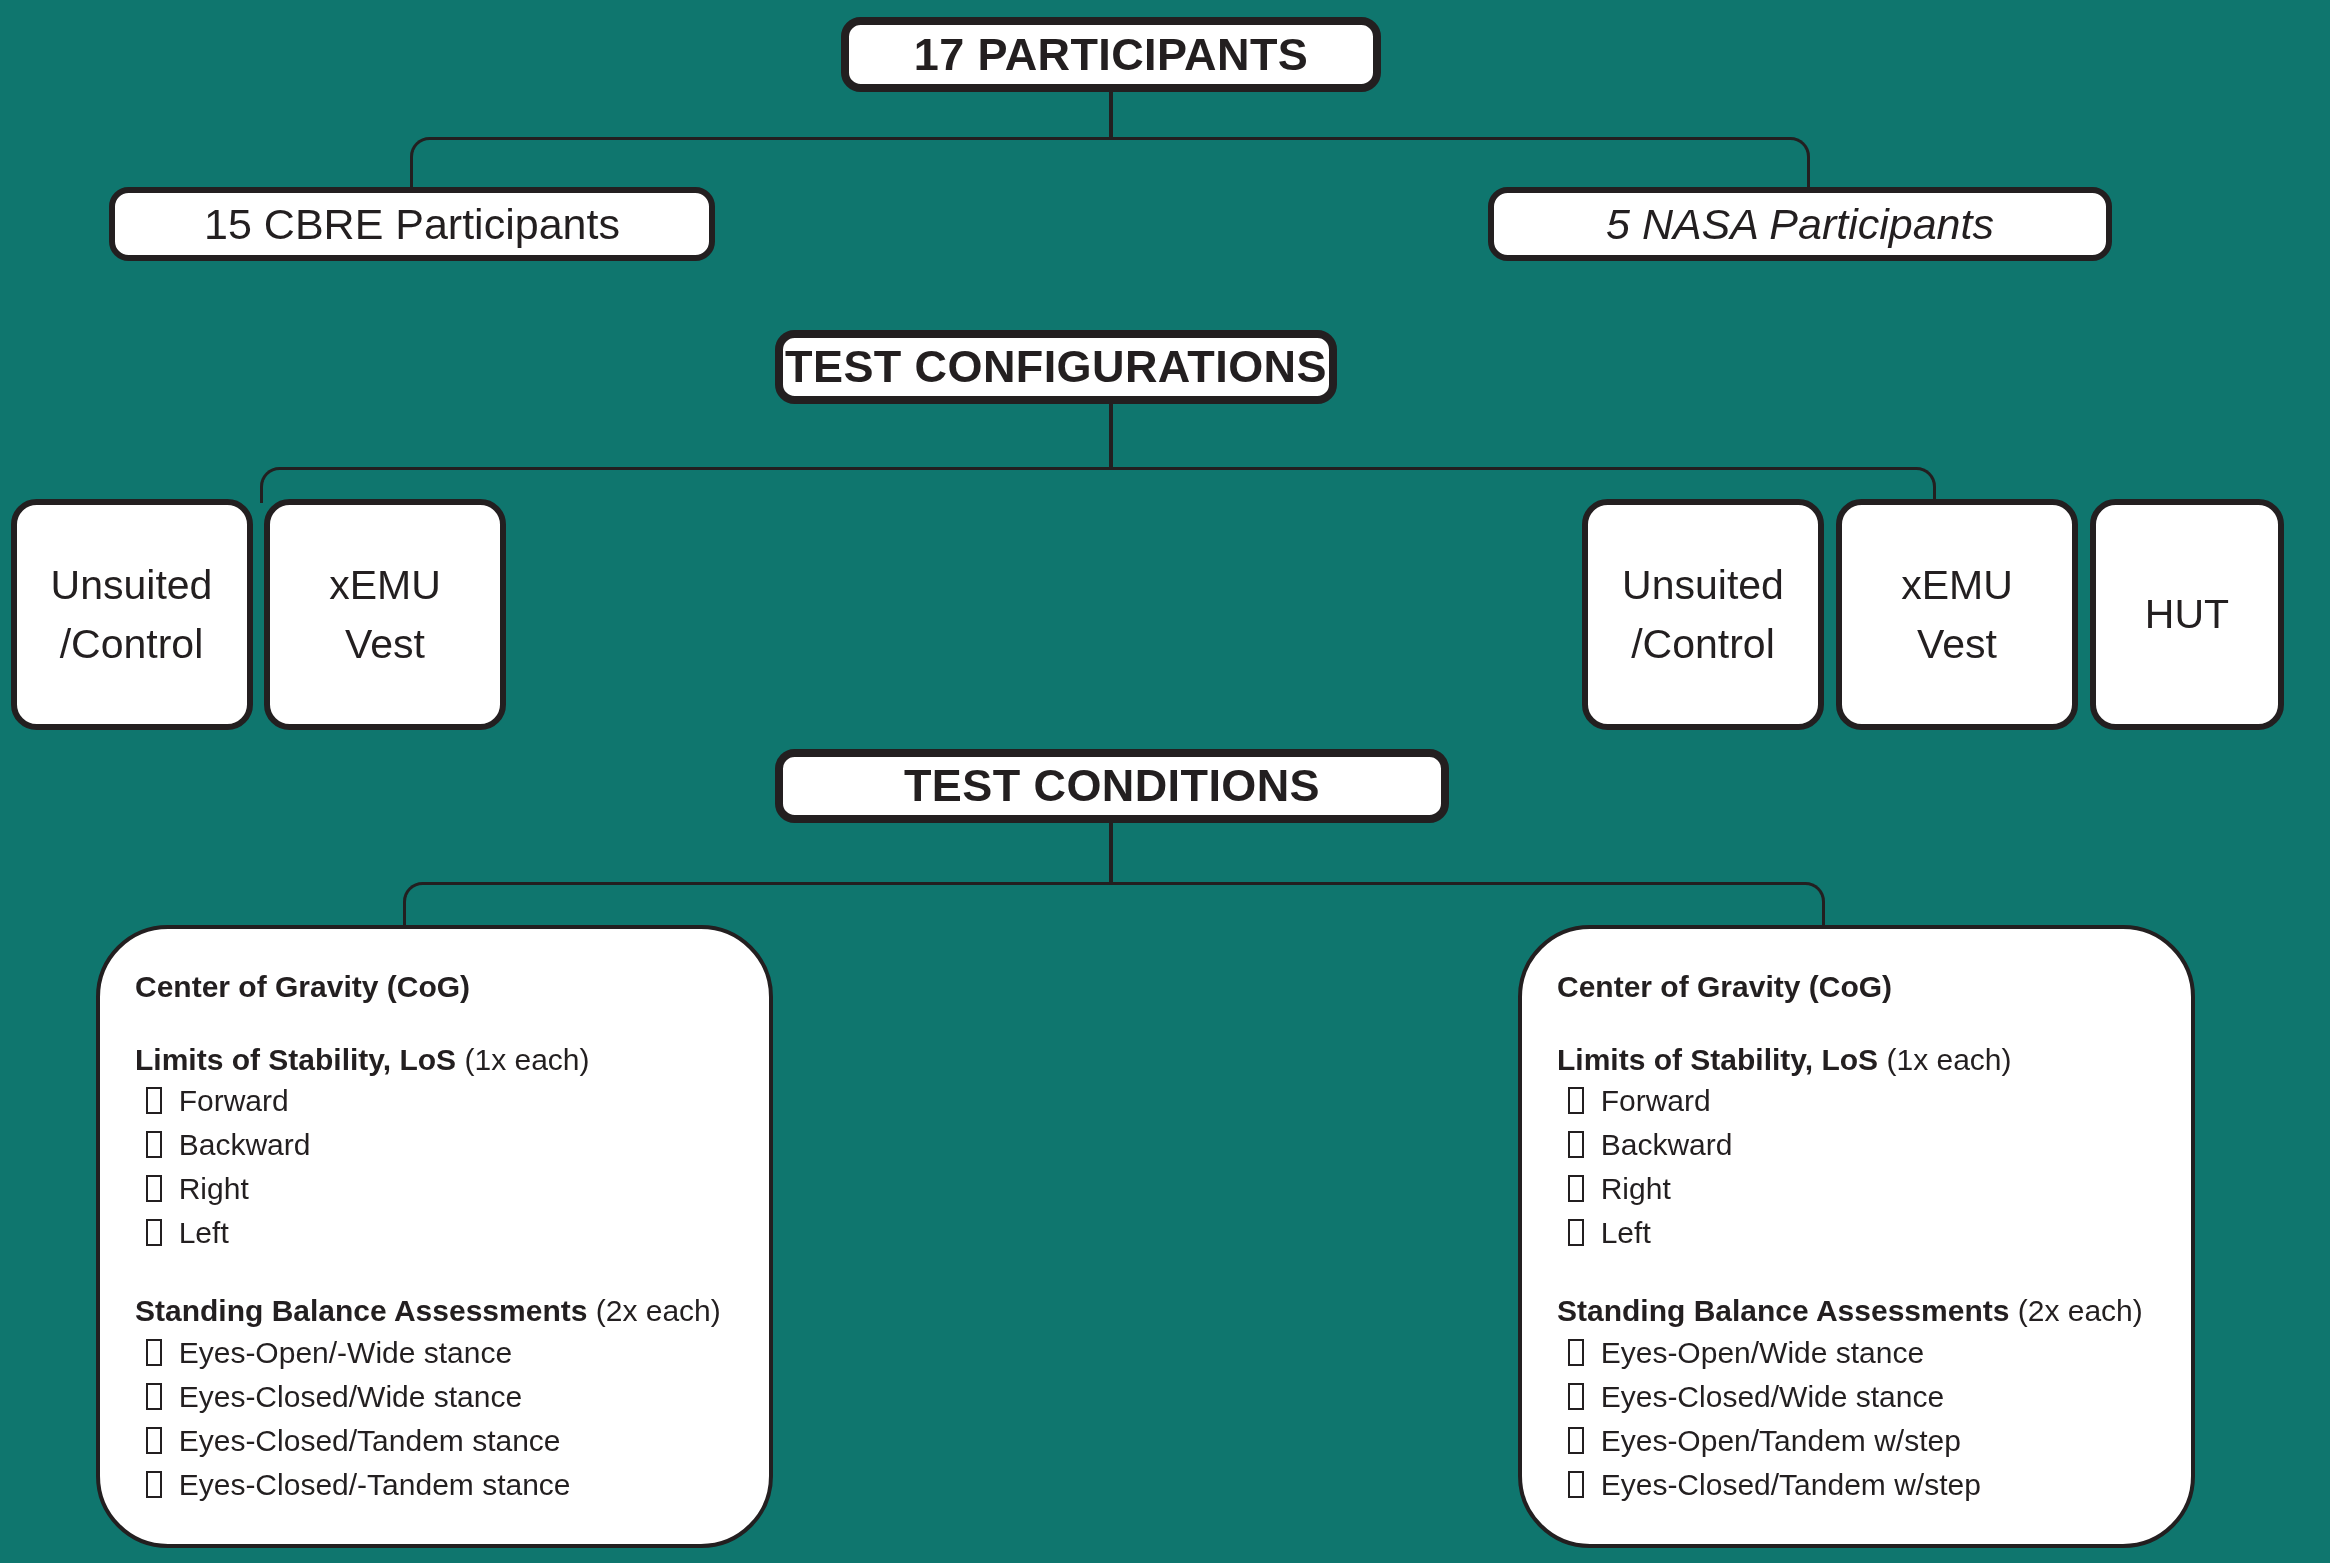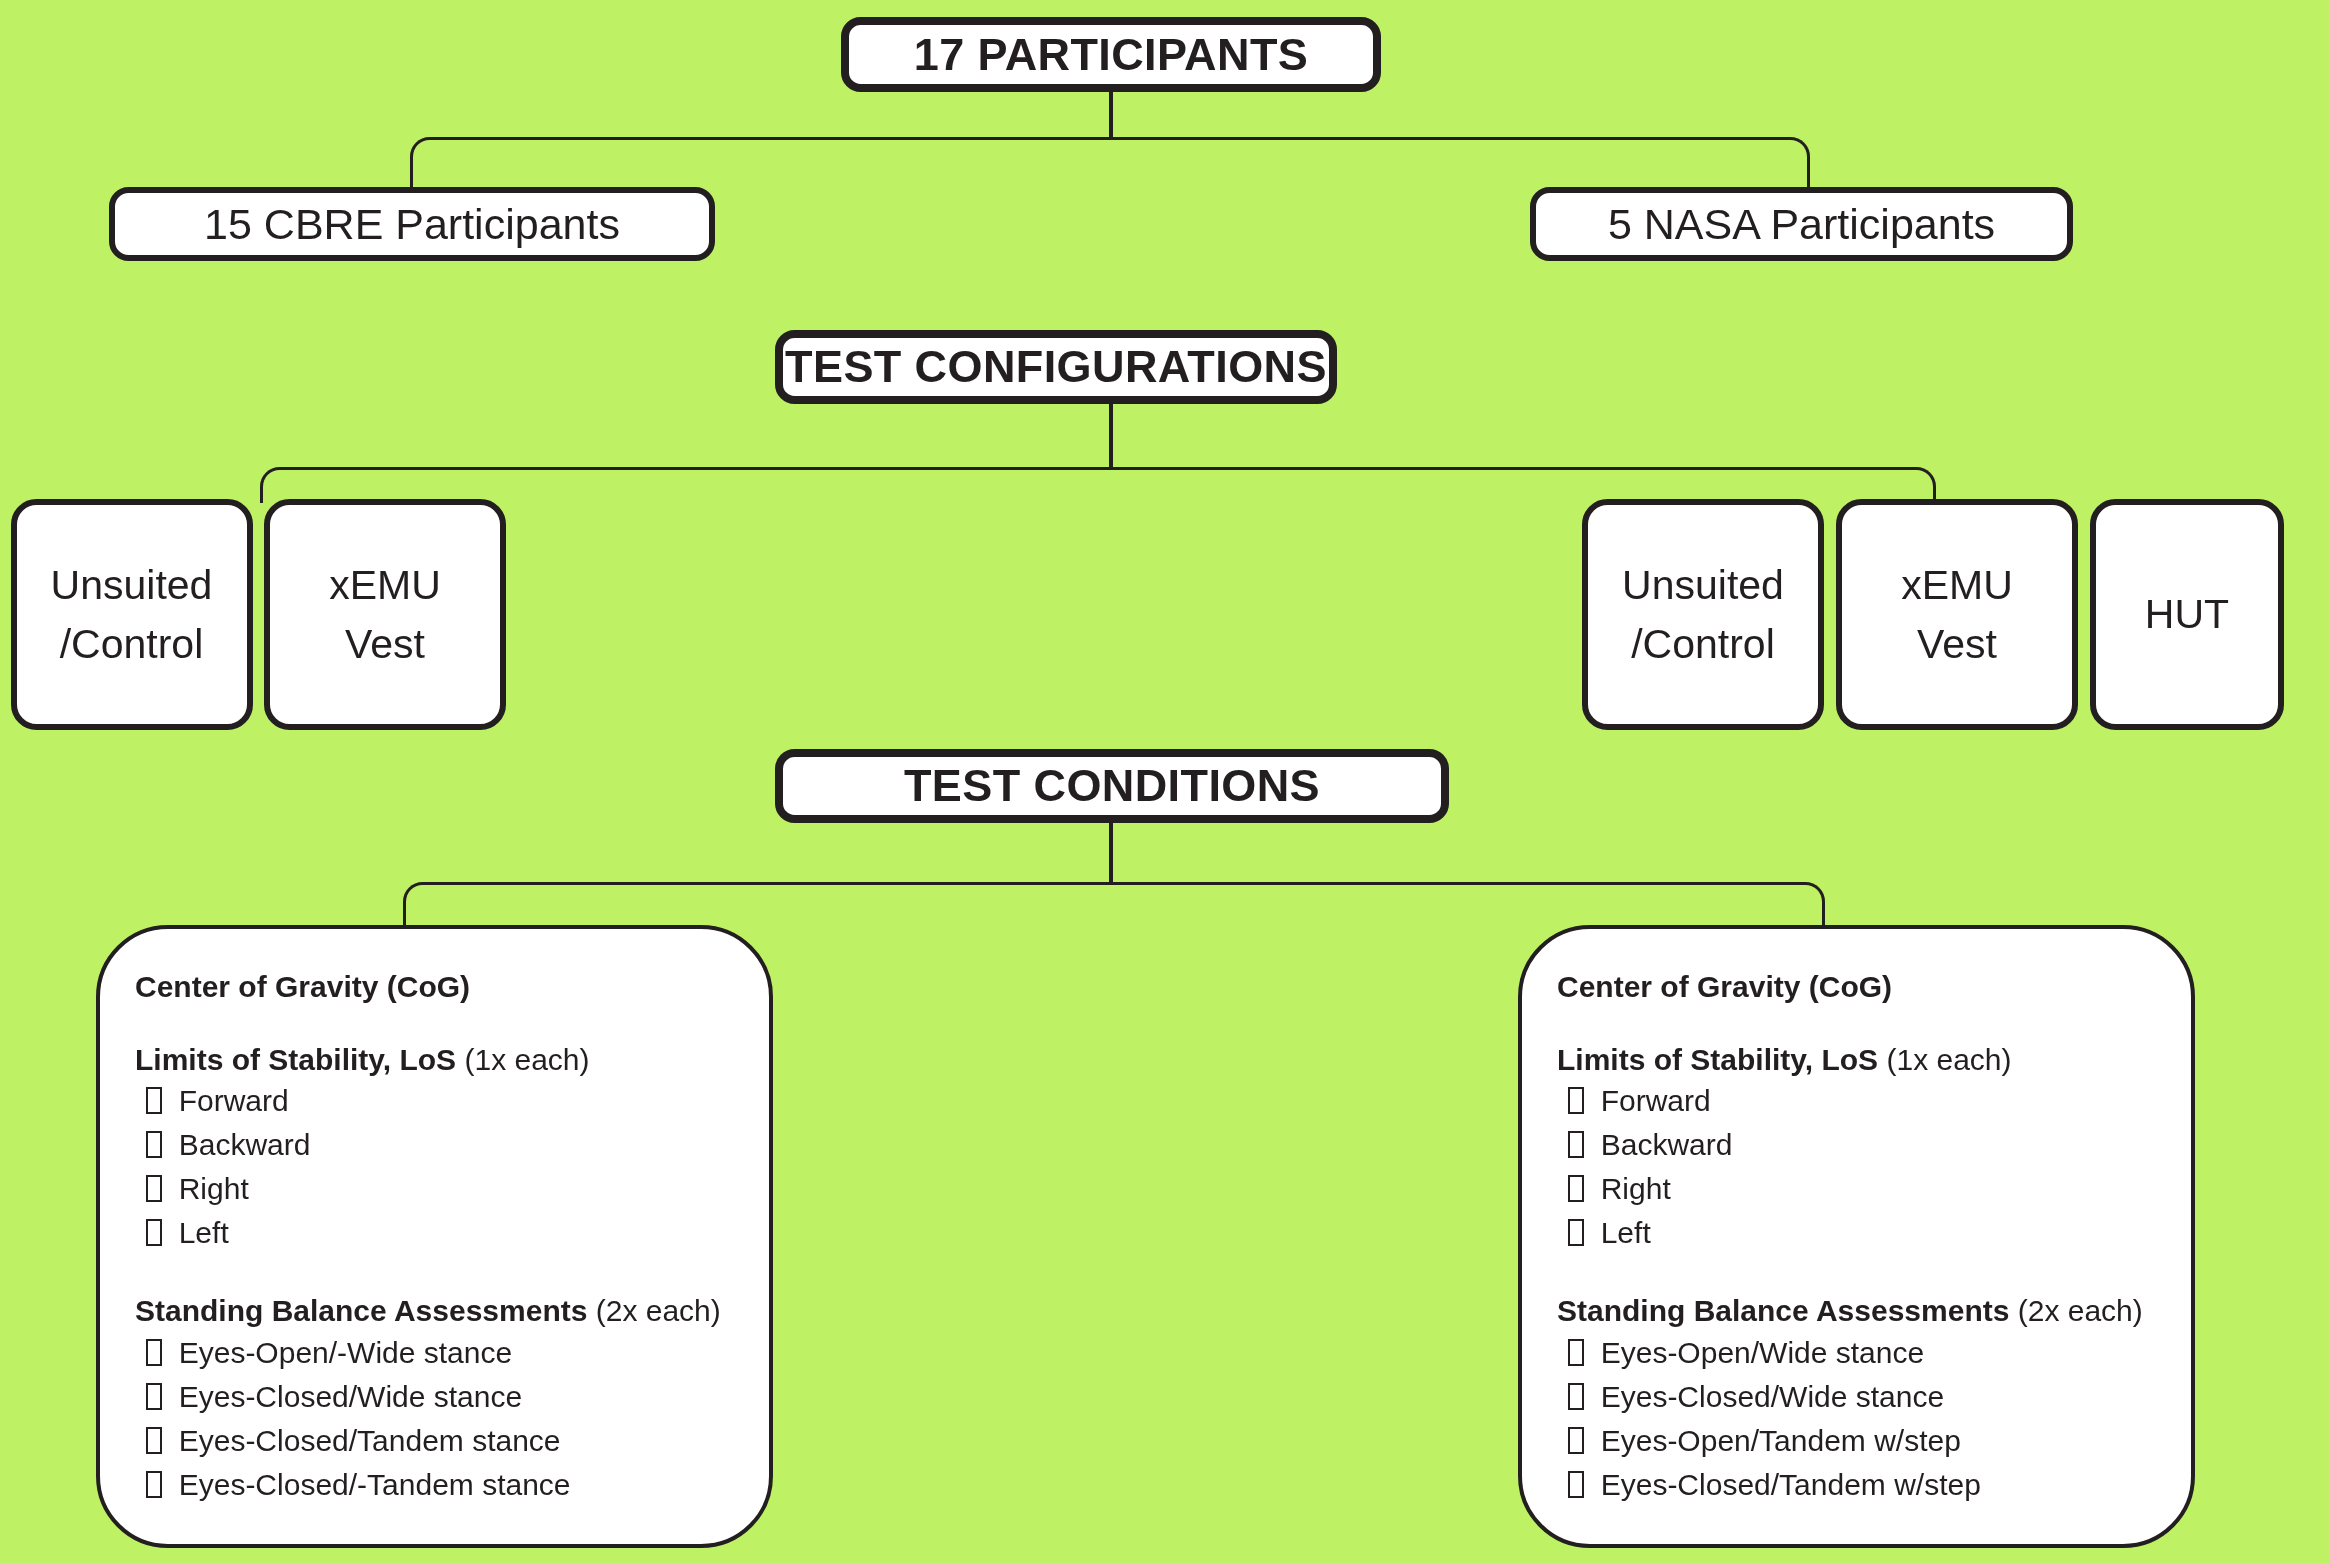--- a/index.html
+++ b/index.html
@@ -10,21 +10,21 @@
   }
   body {
     font-family: "Liberation Sans", sans-serif;
     color: #231f20;
   }
 
   #canvas {
     position: relative;
     width: 2330px;
     height: 1564px;
-    background: #bef264;
+    background: #0f766e;
     overflow: hidden;
   }
 
   
   .node {
     position: absolute;
     box-sizing: border-box;
     background: #ffffff;
     border: 5.3px solid #231f20;
     border-radius: 18px;
@@ -143,21 +143,21 @@
   </div>
 
   <div class="conn v" style="left:1109px; top:92px; height:47px;"></div>
 
   <div class="bracket" style="left:410px; top:137px; width:1400px; height:51px;"></div>
 
   <div class="node group" style="left:109px; top:187px; width:606px; height:74px;">
     <span>15 CBRE Participants</span>
   </div>
 
-  <div class="node group" style="left:1530px; top:187px; width:543px; height:74px;">
+  <div class="node group" style="left:1488px; top:187px; width:624px; height:74px;font-style:italic;">
     <span>5 NASA Participants</span>
   </div>
 
   <div class="node banner" style="left:775px; top:330px; width:562px; height:74px;">
     <span>TEST CONFIGURATIONS</span>
   </div>
 
   <div class="conn v" style="left:1109px; top:403px; height:65px;"></div>
 
   <div class="bracket" style="left:260px; top:467px; width:1676px; height:36px;"></div>

